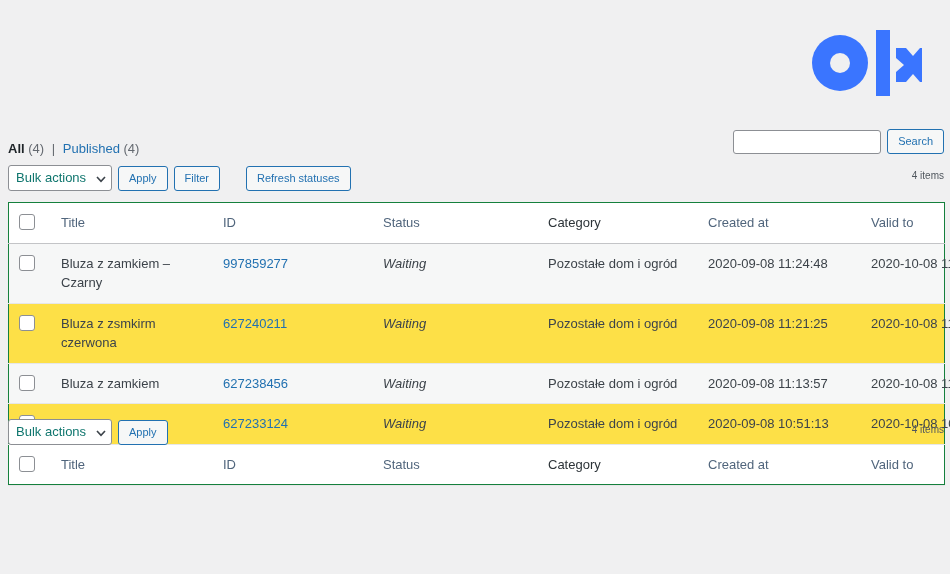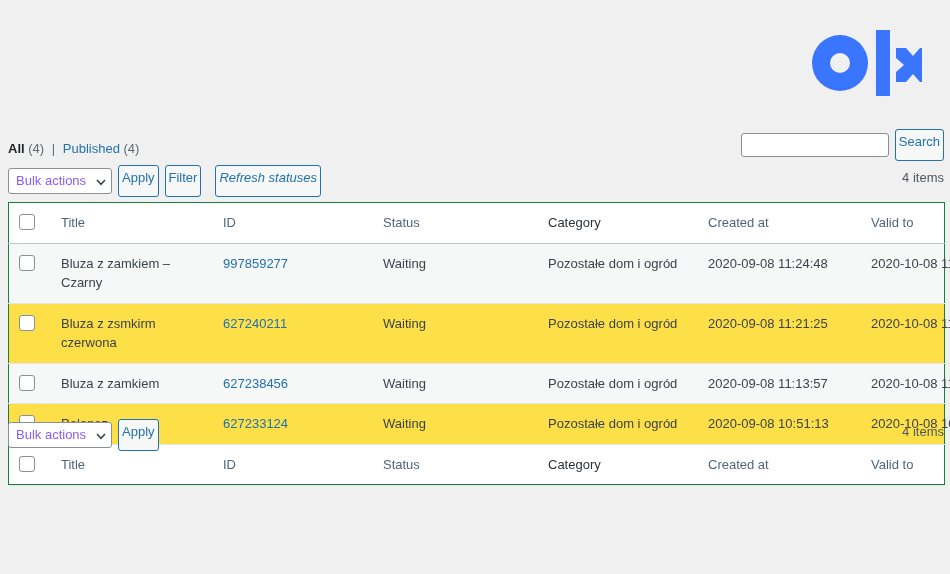--- a/index.html
+++ b/index.html
@@ -44,29 +44,29 @@
     background: #fff;
     padding: 0 6px;
     font-family: "Liberation Sans", sans-serif;
     font-size: 13px;
     color: #2c3338;
     outline: none;
     box-shadow: 0 0 0 transparent;
   }
   .btn {
     box-sizing: border-box;
-    height: 32px;
+    height: 25px;
     line-height: 23px;
-    padding: 0 3px;
+    padding: 0 10px;
     background: #f6f7f7;
     border: 1px solid #2271b1;
     border-radius: 3px;
     color: #2271b1;
     font-family: "Liberation Sans", sans-serif;
-    font-size: 13px;
+    font-size: 11px;
     white-space: nowrap;
     cursor: pointer;
     display: inline-block;
   }
   .search-btn { margin-left: 6px; }
 
   
   .subsubsub {
     position: absolute;
     left: 8px;
@@ -109,21 +109,21 @@
     display: inline-block;
   }
   select.wp-select {
     box-sizing: border-box;
     height: 26px;
     min-width: 102px;
     padding: 0 24px 0 7px;
     background: #fff;
     border: 1px solid #8c8f94;
     border-radius: 3px;
-    color: #8b5cf6;
+    color: #0f766e;
     font-family: "Liberation Sans", sans-serif;
     font-size: 13px;
     line-height: 24px;
     -webkit-appearance: none;
     -moz-appearance: none;
     appearance: none;
     cursor: pointer;
     outline: none;
   }
   select.date-select { min-width: 118px; }
@@ -134,21 +134,21 @@
     margin-top: -2px;
     width: 8px;
     height: 8px;
     pointer-events: none;
   }
   .chev svg { display: block; }
   .items-count {
     position: absolute;
     right: 0;
     top: 5px;
-    font-size: 13px;
+    font-size: 10px;
     color: #50575e;
     white-space: nowrap;
   }
 
   
   .wp-list-table {
     position: absolute;
     left: 8px;
     top: 202px;
     width: 937px;
@@ -192,21 +192,21 @@
 
   tbody tr.alt td { background: #f6f7f7; }
   tbody tr td { background: #fde047; }
   tbody tr:last-child td { border-bottom: 1px solid #e6e7e8; }
 
   .cell-title { color: #3c434a; }
   .cell-id a {
     color: #2271b1;
     text-decoration: none;
   }
-  .cell-status { color: #3c434a; }
+  .cell-status { color: #3c434a; font-style: italic; }
   .cell-cat { color: #3c434a; }
   .cell-date { color: #3c434a; white-space: nowrap; }
 
   
   .cb {
     -webkit-appearance: none;
     -moz-appearance: none;
     appearance: none;
     box-sizing: border-box;
     display: inline-block;
@@ -253,21 +253,21 @@
         <option>Bulk actions</option>
       </select>
       <span class="chev">
         <svg width="10" height="7" viewBox="0 0 10 7">
             <path d="M1 1 L5 5.4 L9 1" fill="none" stroke="#3c434a" stroke-width="1.6"></path>
           </svg>
       </span>
     </span>
     <span class="btn">Apply</span>
     <span class="btn">Filter</span>
-    <span class="btn" style="margin-left:8px;font-style:italic;">Refresh statuses</span>
+    <span class="btn" style="margin-left:20px;">Refresh statuses</span>
   </div>
   <span class="items-count">4 items</span>
 </div>
 
 <table class="wp-list-table">
   <thead>
     <tr>
       <th class="cb-col">
         <input class="cb" type="checkbox" style="">
       </th>

